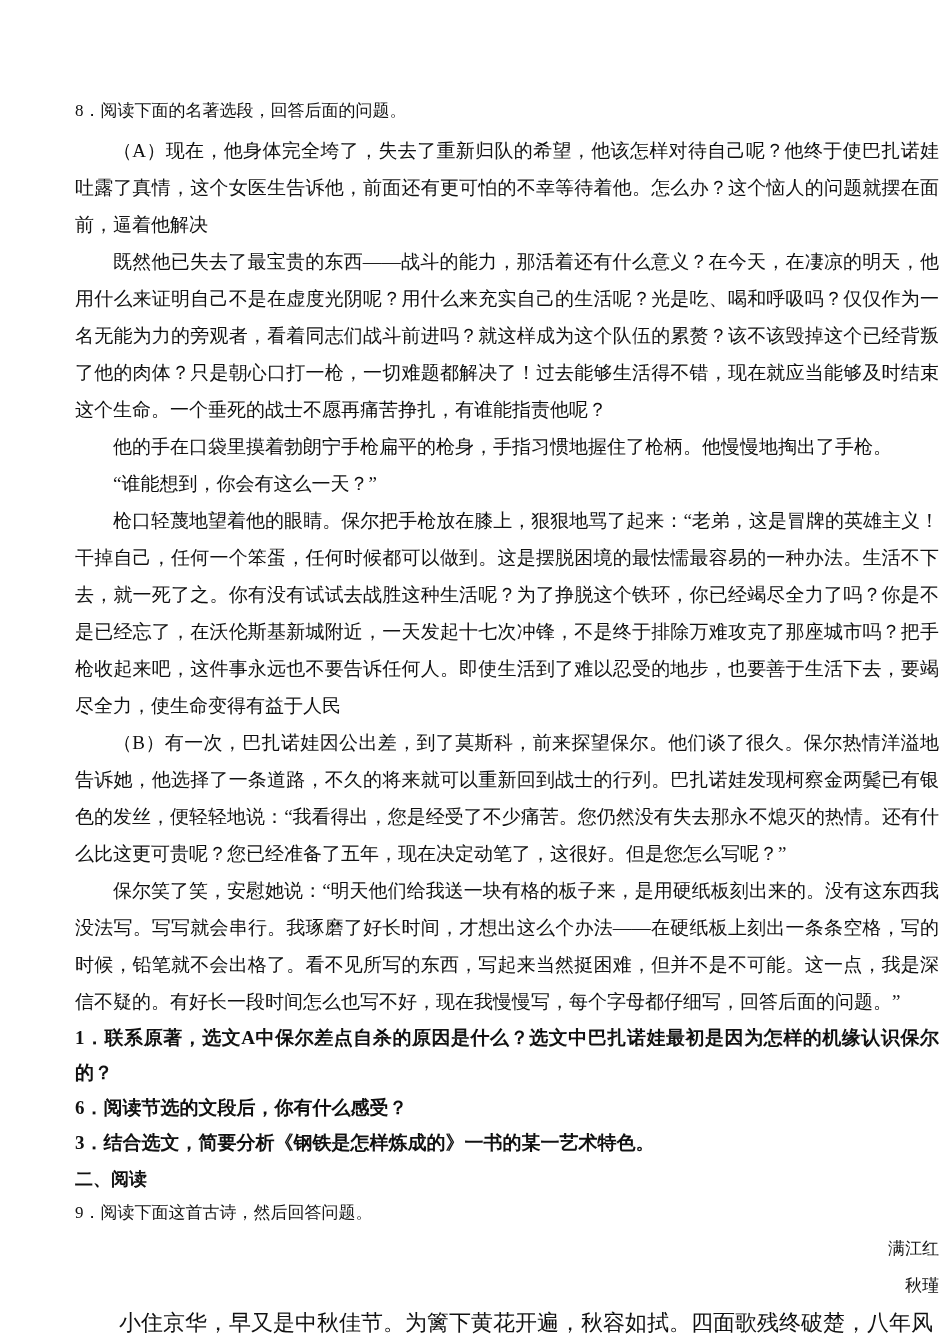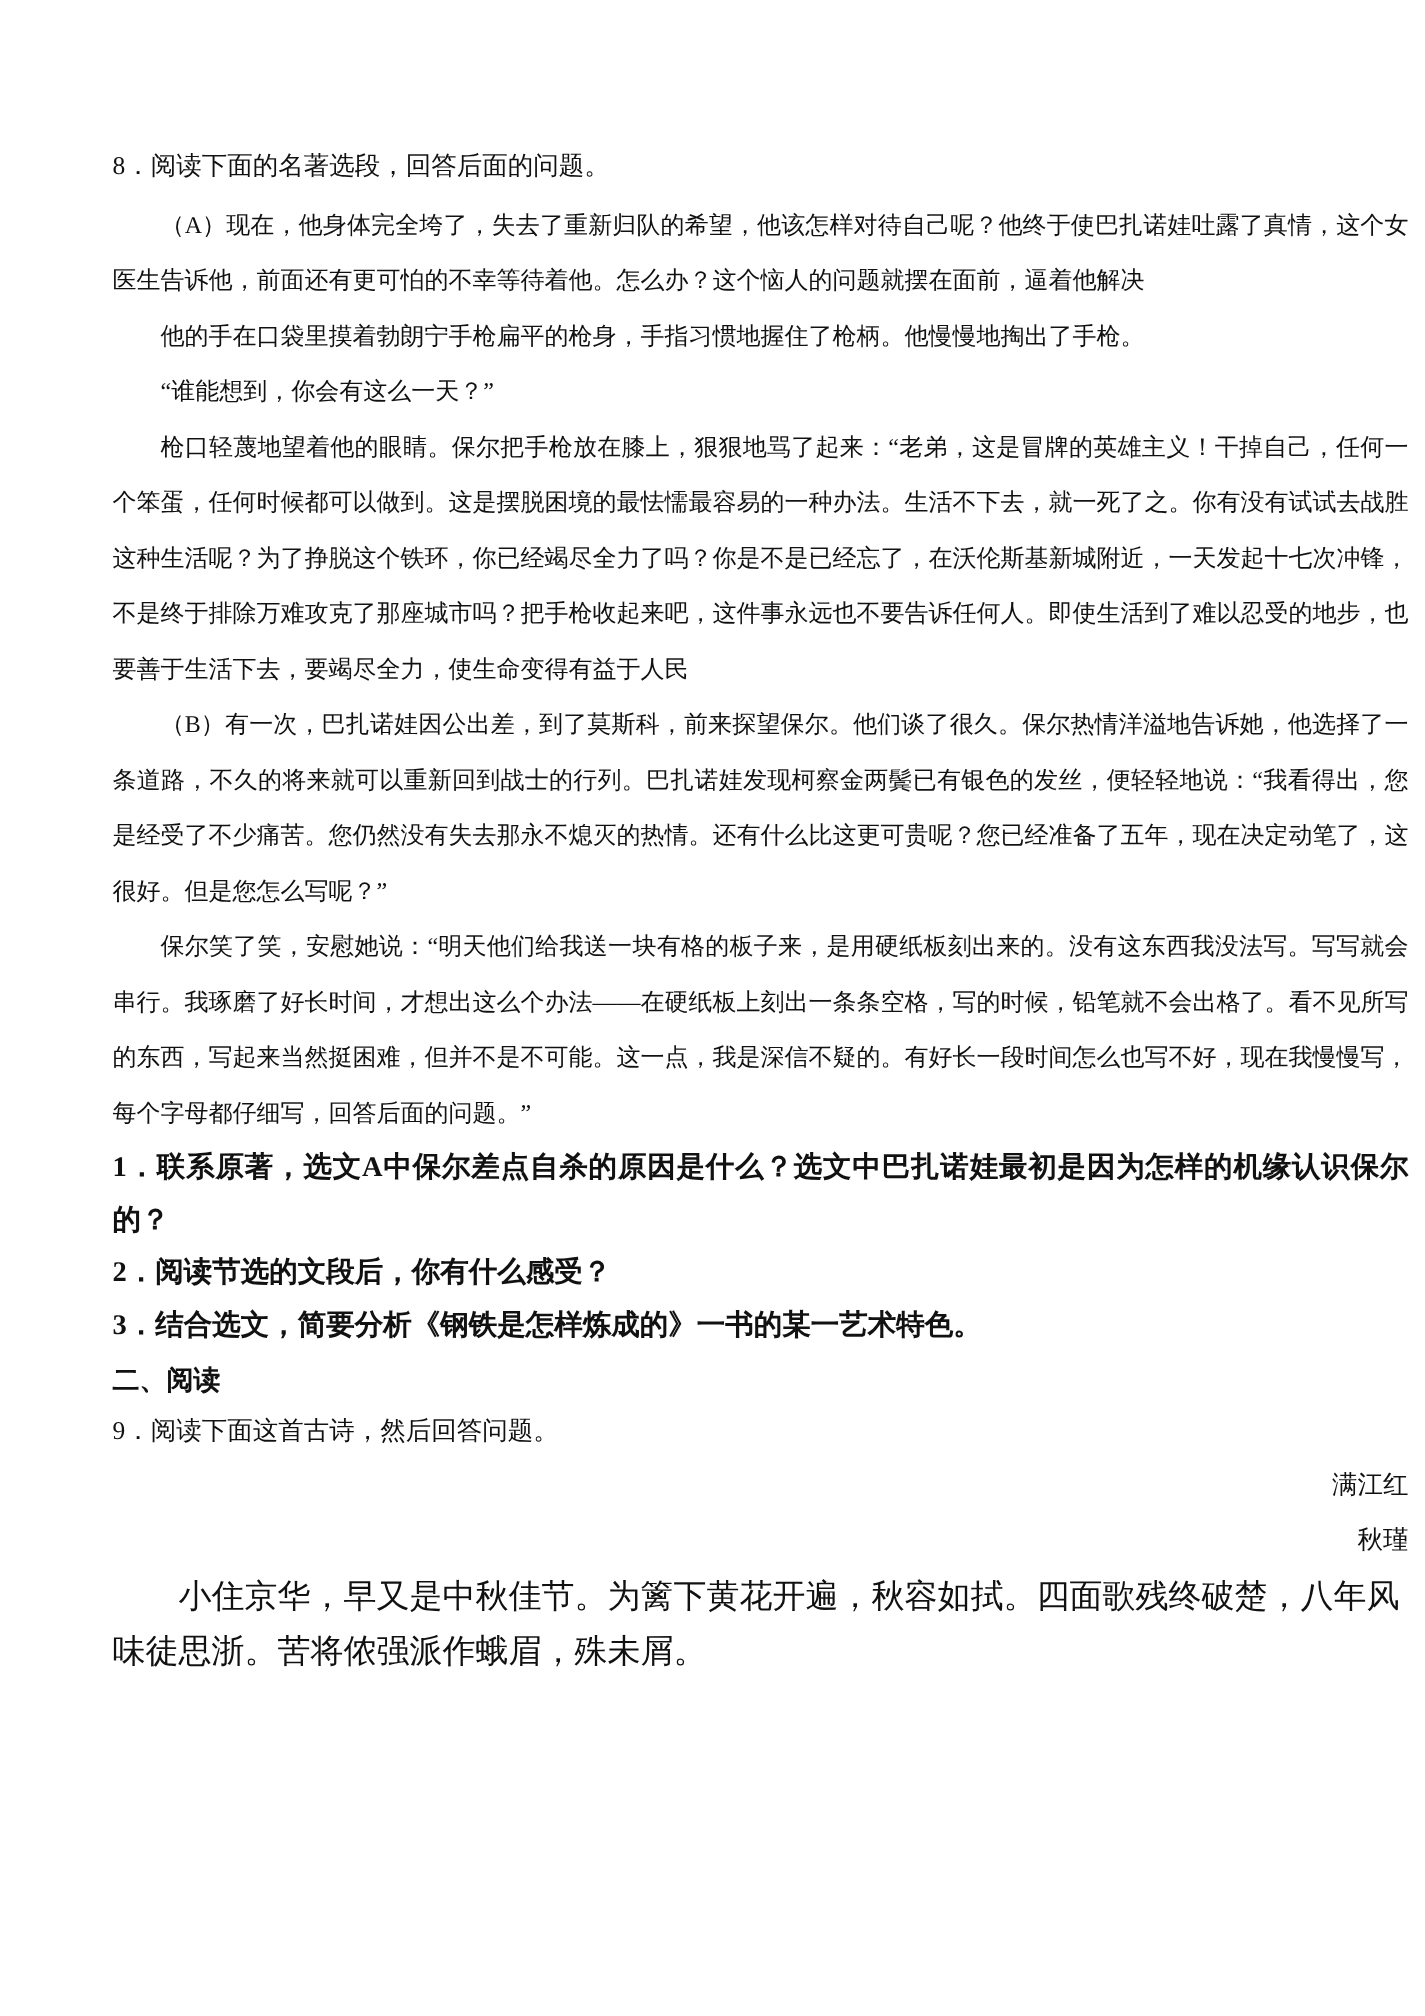--- a/index.html
+++ b/index.html
@@ -32,21 +32,21 @@
     line-height: 34px;
     text-align: justify;
     text-justify: inter-ideograph;
     font-family: "Liberation Serif", serif;
   }
   .q-line.first {
     margin-bottom: 4px;
   }
   
   .excerpt {
-    font-size: 16px;
+    font-size: 19px;
     line-height: 37px;
     text-indent: 2em;
     text-align: justify;
     text-justify: inter-ideograph;
     font-family: "Liberation Serif", serif;
   }
   .subq {
     font-size: 19px;
     line-height: 35px;
     text-align: justify;
@@ -74,34 +74,35 @@
 </style>
 </head>
 <body>
 
 <main class="page">
 
   <p class="q-line first">8．阅读下面的名著选段，回答后面的问题。</p>
 
   <p class="excerpt">（A）现在，他身体完全垮了，失去了重新归队的希望，他该怎样对待自己呢？他终于使巴扎诺娃吐露了真情，这个女医生告诉他，前面还有更可怕的不幸等待着他。怎么办？这个恼人的问题就摆在面前，逼着他解决</p>
 
+  <p class="excerpt">既然他已失去了最宝贵的东西——战斗的能力，那活着还有什么意义？在今天，在凄凉的明天，他用什么来证明自己不是在虚度光阴呢？用什么来充实自己的生活呢？光是吃、喝和呼吸吗？仅仅作为一名无能为力的旁观者，看着同志们战斗前进吗？就这样成为这个队伍的累赘？该不该毁掉这个已经背叛了他的肉体？只是朝心口打一枪，一切难题都解决了！过去能够生活得不错，现在就应当能够及时结束这个生命。一个垂死的战士不愿再痛苦挣扎，有谁能指责他呢？</p>
 
   <p class="excerpt">他的手在口袋里摸着勃朗宁手枪扁平的枪身，手指习惯地握住了枪柄。他慢慢地掏出了手枪。</p>
 
   <p class="excerpt">“谁能想到，你会有这么一天？”</p>
 
   <p class="excerpt">枪口轻蔑地望着他的眼睛。保尔把手枪放在膝上，狠狠地骂了起来：“老弟，这是冒牌的英雄主义！干掉自己，任何一个笨蛋，任何时候都可以做到。这是摆脱困境的最怯懦最容易的一种办法。生活不下去，就一死了之。你有没有试试去战胜这种生活呢？为了挣脱这个铁环，你已经竭尽全力了吗？你是不是已经忘了，在沃伦斯基新城附近，一天发起十七次冲锋，不是终于排除万难攻克了那座城市吗？把手枪收起来吧，这件事永远也不要告诉任何人。即使生活到了难以忍受的地步，也要善于生活下去，要竭尽全力，使生命变得有益于人民</p>
 
   <p class="excerpt">（B）有一次，巴扎诺娃因公出差，到了莫斯科，前来探望保尔。他们谈了很久。保尔热情洋溢地告诉她，他选择了一条道路，不久的将来就可以重新回到战士的行列。巴扎诺娃发现柯察金两鬓已有银色的发丝，便轻轻地说：“我看得出，您是经受了不少痛苦。您仍然没有失去那永不熄灭的热情。还有什么比这更可贵呢？您已经准备了五年，现在决定动笔了，这很好。但是您怎么写呢？”</p>
 
   <p class="excerpt">保尔笑了笑，安慰她说：“明天他们给我送一块有格的板子来，是用硬纸板刻出来的。没有这东西我没法写。写写就会串行。我琢磨了好长时间，才想出这么个办法——在硬纸板上刻出一条条空格，写的时候，铅笔就不会出格了。看不见所写的东西，写起来当然挺困难，但并不是不可能。这一点，我是深信不疑的。有好长一段时间怎么也写不好，现在我慢慢写，每个字母都仔细写，回答后面的问题。”</p>
 
   <p class="subq">1．联系原著，选文A中保尔差点自杀的原因是什么？选文中巴扎诺娃最初是因为怎样的机缘认识保尔的？</p>
 
-  <p class="subq">2．阅读节选的文段后，你有什么感受？</p>
+  <p class="subq">6．阅读节选的文段后，你有什么感受？</p>
 
   <p class="subq">3．结合选文，简要分析《钢铁是怎样炼成的》一书的某一艺术特色。</p>
 
   <p class="section-heading">二、阅读</p>
 
   <p class="q-line">9．阅读下面这首古诗，然后回答问题。</p>
 
   <p class="poem-title">满江红</p>
 
   <p class="poem-author">秋瑾</p>

